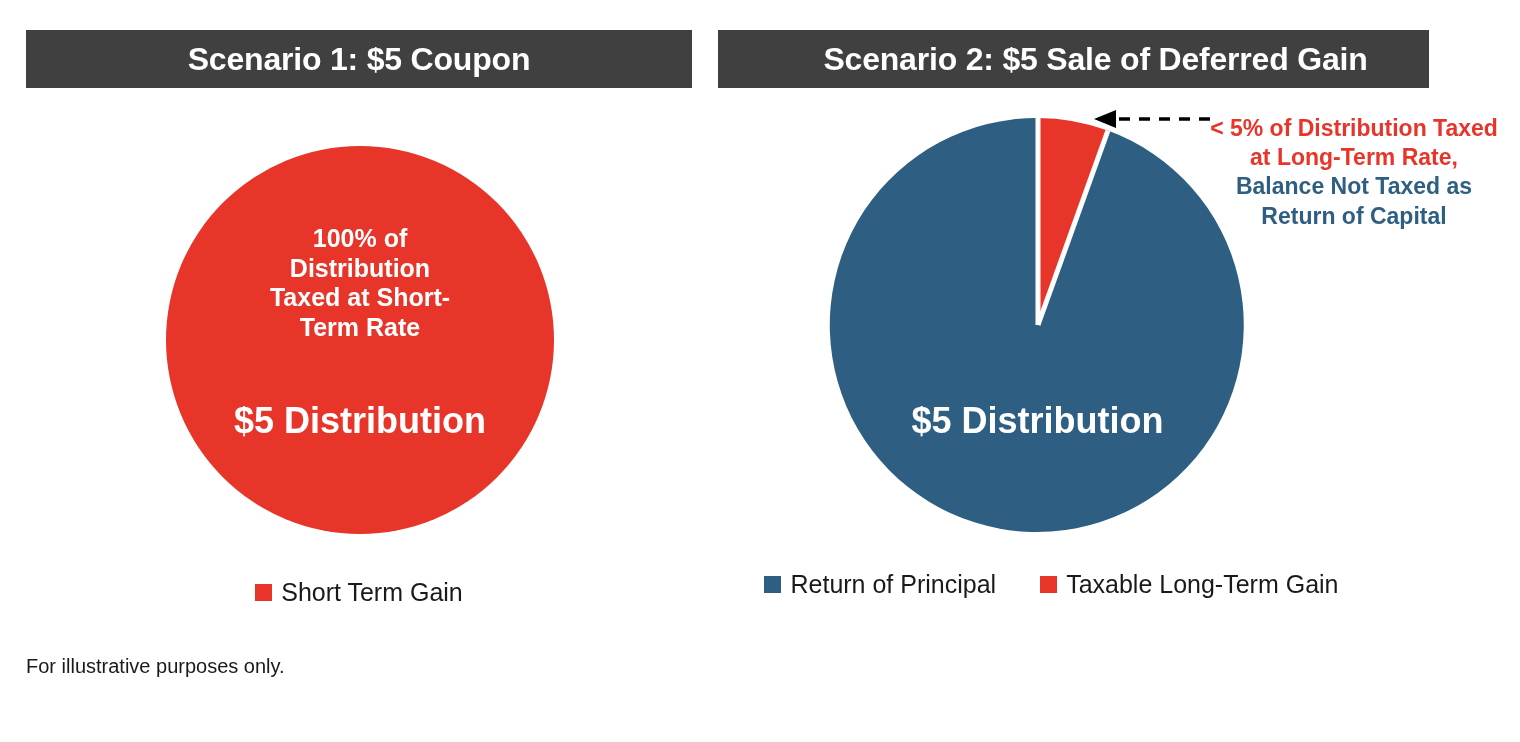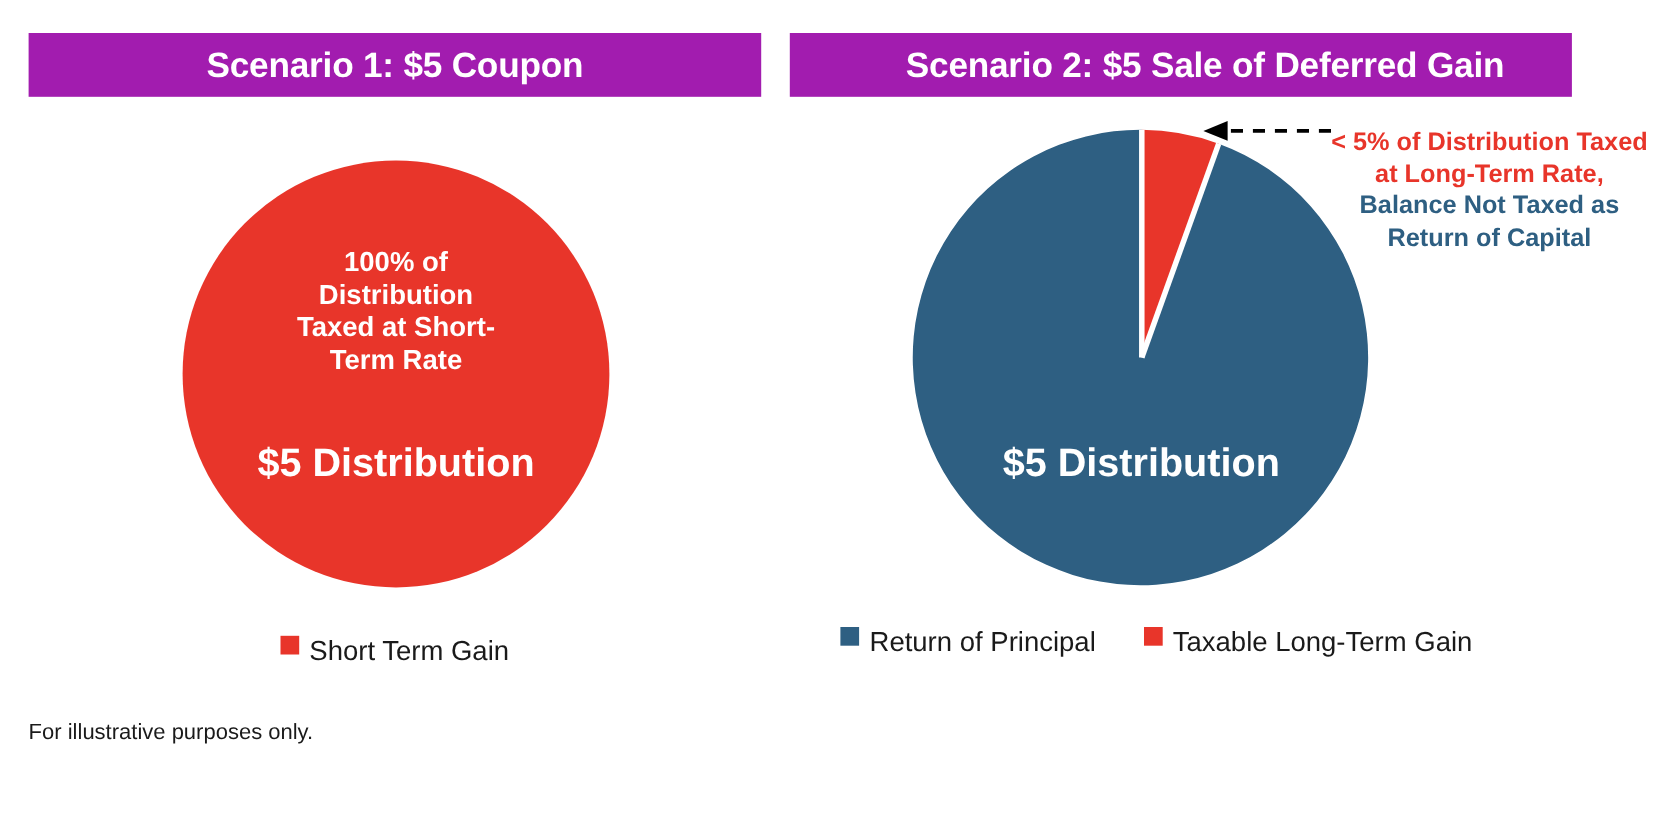--- a/index.html
+++ b/index.html
@@ -19,21 +19,21 @@
   .canvas {
     position: absolute;
     left: 0; top: 0;
     width: 1520px;
     height: 742px;
   }
 
   
   .title-bar {
     position: absolute;
-    background: #a21caf;
+    background: #404040;
     display: flex;
     align-items: center;
     justify-content: center;
     color: #ffffff;
     font-weight: bold;
     letter-spacing: -0.2px;
     white-space: nowrap;
   }
   #title-bar-1 {
     left: 26px;
@@ -116,21 +116,21 @@
     position: absolute;
     display: flex;
     align-items: center;
     justify-content: center;
   }
   #legend-1 { left: 26px; top: 578px; width: 666px; }
   #legend-2 { left: 718px; top: 570px; width: 667px; }
 
   .legend-item {
     display: flex;
-    align-items: flex-start;
+    align-items: center;
     margin: 0 22px;
   }
   .legend-swatch {
     width: 17px;
     height: 17px;
     margin-right: 9px;
     flex: none;
   }
   .legend-label {
     font-size: 25px;

